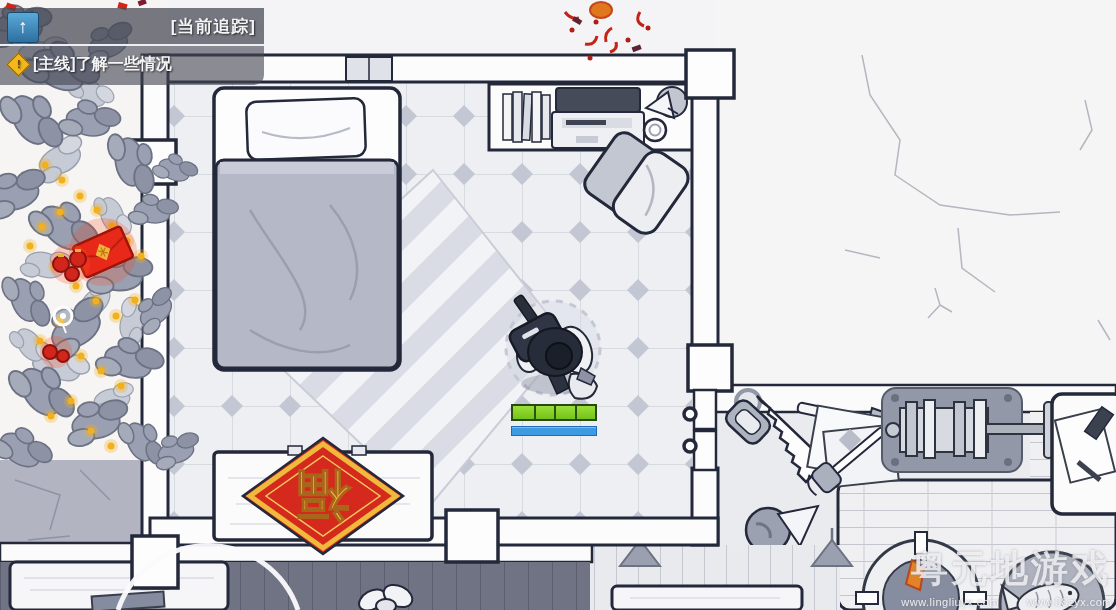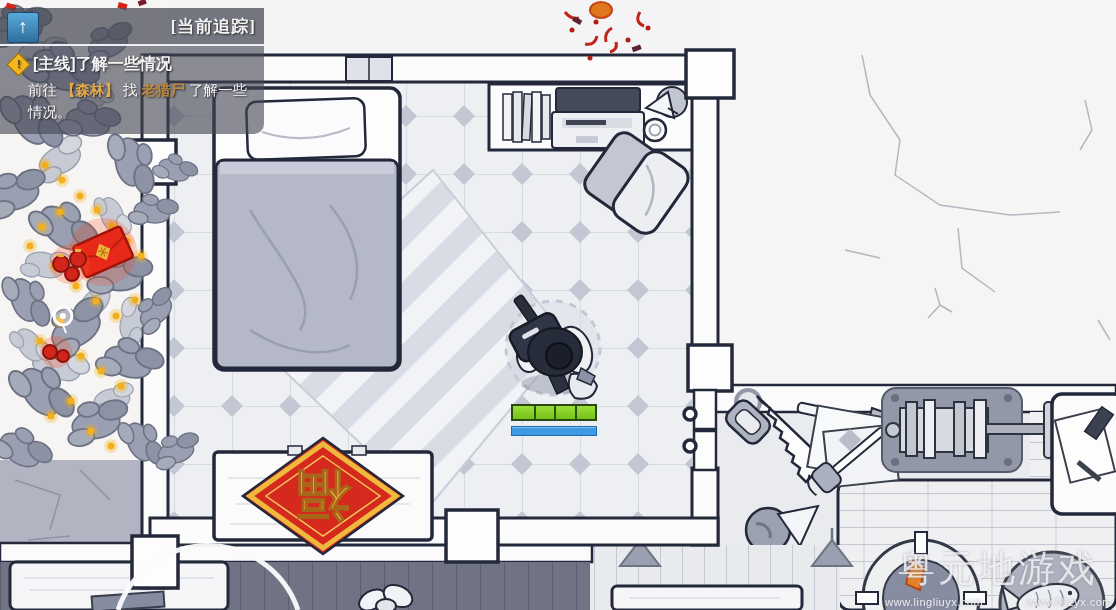--- a/index.html
+++ b/index.html
@@ -4,46 +4,46 @@
 <style>
   html,body{margin:0;padding:0;background:#222;}
   .stage{position:relative;width:1116px;height:610px;overflow:hidden;background:#f4f4f6;
          font-family:"Liberation Sans","DejaVu Sans",sans-serif;}
   .stage svg{position:absolute;left:0;top:0;}
   
   .quest-panel{position:absolute;left:0;top:8px;width:264px;color:#f4f4f4;z-index:30;
     text-shadow:1px 1px 2px rgba(0,0,0,.65);}
   .quest-header{position:relative;height:36px;background:rgba(68,70,82,.72);
     border-bottom:2px solid #eceef2;}
-  .quest-header .title{position:absolute;right:8px;top:7px;font-size:17px;font-weight:bold;letter-spacing:1px;font-family:Liberation Serif, serif;}
+  .quest-header .title{position:absolute;right:8px;top:7px;font-size:17px;font-weight:bold;letter-spacing:1px;}
   .collapse-btn{position:absolute;left:7px;top:4px;width:30px;height:29px;cursor:pointer;
     background:linear-gradient(#5aa9da,#2e6f9f);border:1px solid #1c4a6e;border-radius:3px;
     color:#fff;font-size:19px;font-weight:bold;line-height:27px;text-align:center;text-shadow:none;}
   .quest-body{background:rgba(68,70,82,.62);padding:8px 10px 10px 10px;border-radius:0 0 10px 0;}
   .quest-title-row{display:flex;align-items:center;gap:6px;font-size:16px;font-weight:bold;}
   .quest-icon{display:inline-block;width:15px;height:15px;background:#f2b81e;border:1px solid #8a6410;
     transform:rotate(45deg);color:#5d3c05;font-size:11px;font-weight:bold;line-height:14px;text-align:center;flex:0 0 auto;}
   .quest-icon i{display:block;transform:rotate(-45deg);font-style:normal;}
   .quest-desc{margin:5px 0 0 18px;font-size:14.5px;line-height:1.5;width:222px;}
   .loc{color:#e5ab4a;font-weight:bold;}
   .target{color:#bf8a3e;font-weight:bold;}
   
   .hud-bars{position:absolute;left:511px;top:404px;width:86px;z-index:20;}
   .hp-track{position:relative;height:13px;border:2px solid #29490f;background:#365c12;}
   .hp-fill{height:100%;background:linear-gradient(#9ade3a,#74c318);}
   .hp-track .seg{position:absolute;top:0;width:2px;height:100%;background:#2c5212;}
   .sp-track{position:relative;margin-top:5px;height:8px;border:1px solid #1f6bb2;background:#1f6bb2;}
   .sp-fill{height:100%;background:#3f9ae4;box-shadow:inset 0 1px 0 #7cc0f2;}
   
   .watermark{position:absolute;right:0;bottom:0;z-index:40;color:rgba(255,255,255,.85);}
-  .wm-brand{position:absolute;right:18px;bottom:16px;font-size:37px;font-weight:normal;letter-spacing:3px;
+  .wm-brand{position:absolute;right:5px;bottom:16px;font-size:37px;font-weight:bold;letter-spacing:3px;
     color:rgba(250,250,252,.78);text-shadow:0 0 3px rgba(130,130,140,.6);white-space:nowrap;}
   .wm-urls{position:absolute;right:4px;bottom:2px;font-size:11px;letter-spacing:.5px;white-space:nowrap;
     color:rgba(252,252,253,.88);text-shadow:0 0 2px rgba(120,120,130,.7);}
-  .wm-urls span{margin-left:40px;}
+  .wm-urls span{margin-left:24px;}
 </style>
 </head>
 <body>
 
 <div class="stage">
 
 <svg width="1116" height="610" viewBox="0 0 1116 610">
   <defs>
     <pattern id="tiles" width="58" height="58" patternUnits="userSpaceOnUse">
       <rect width="58" height="58" fill="#edeff2"></rect>
@@ -405,21 +405,20 @@
     <div class="collapse-btn">↑</div>
     <div class="title">[当前追踪]</div>
   </div>
   <div class="quest-body">
     <div class="quest-title-row">
       <span class="quest-icon">
             <i>!</i>
           </span>
       <span>[主线]了解一些情况</span>
     </div>
-    <div class="quest-desc"><span>前往 </span><span class="loc">【森林】</span><span> 找 </span><span class="target">老猎尸</span><span> 了解一些情况。</span></div>
   </div>
 </div>
 
 <div class="hud-bars">
   <div class="hp-track">
     <div class="hp-fill" style="width: 100%;"></div>
     <span class="seg" style="left:25%"></span>
         <span class="seg" style="left:50%"></span>
         <span class="seg" style="left:75%"></span>
   </div>

